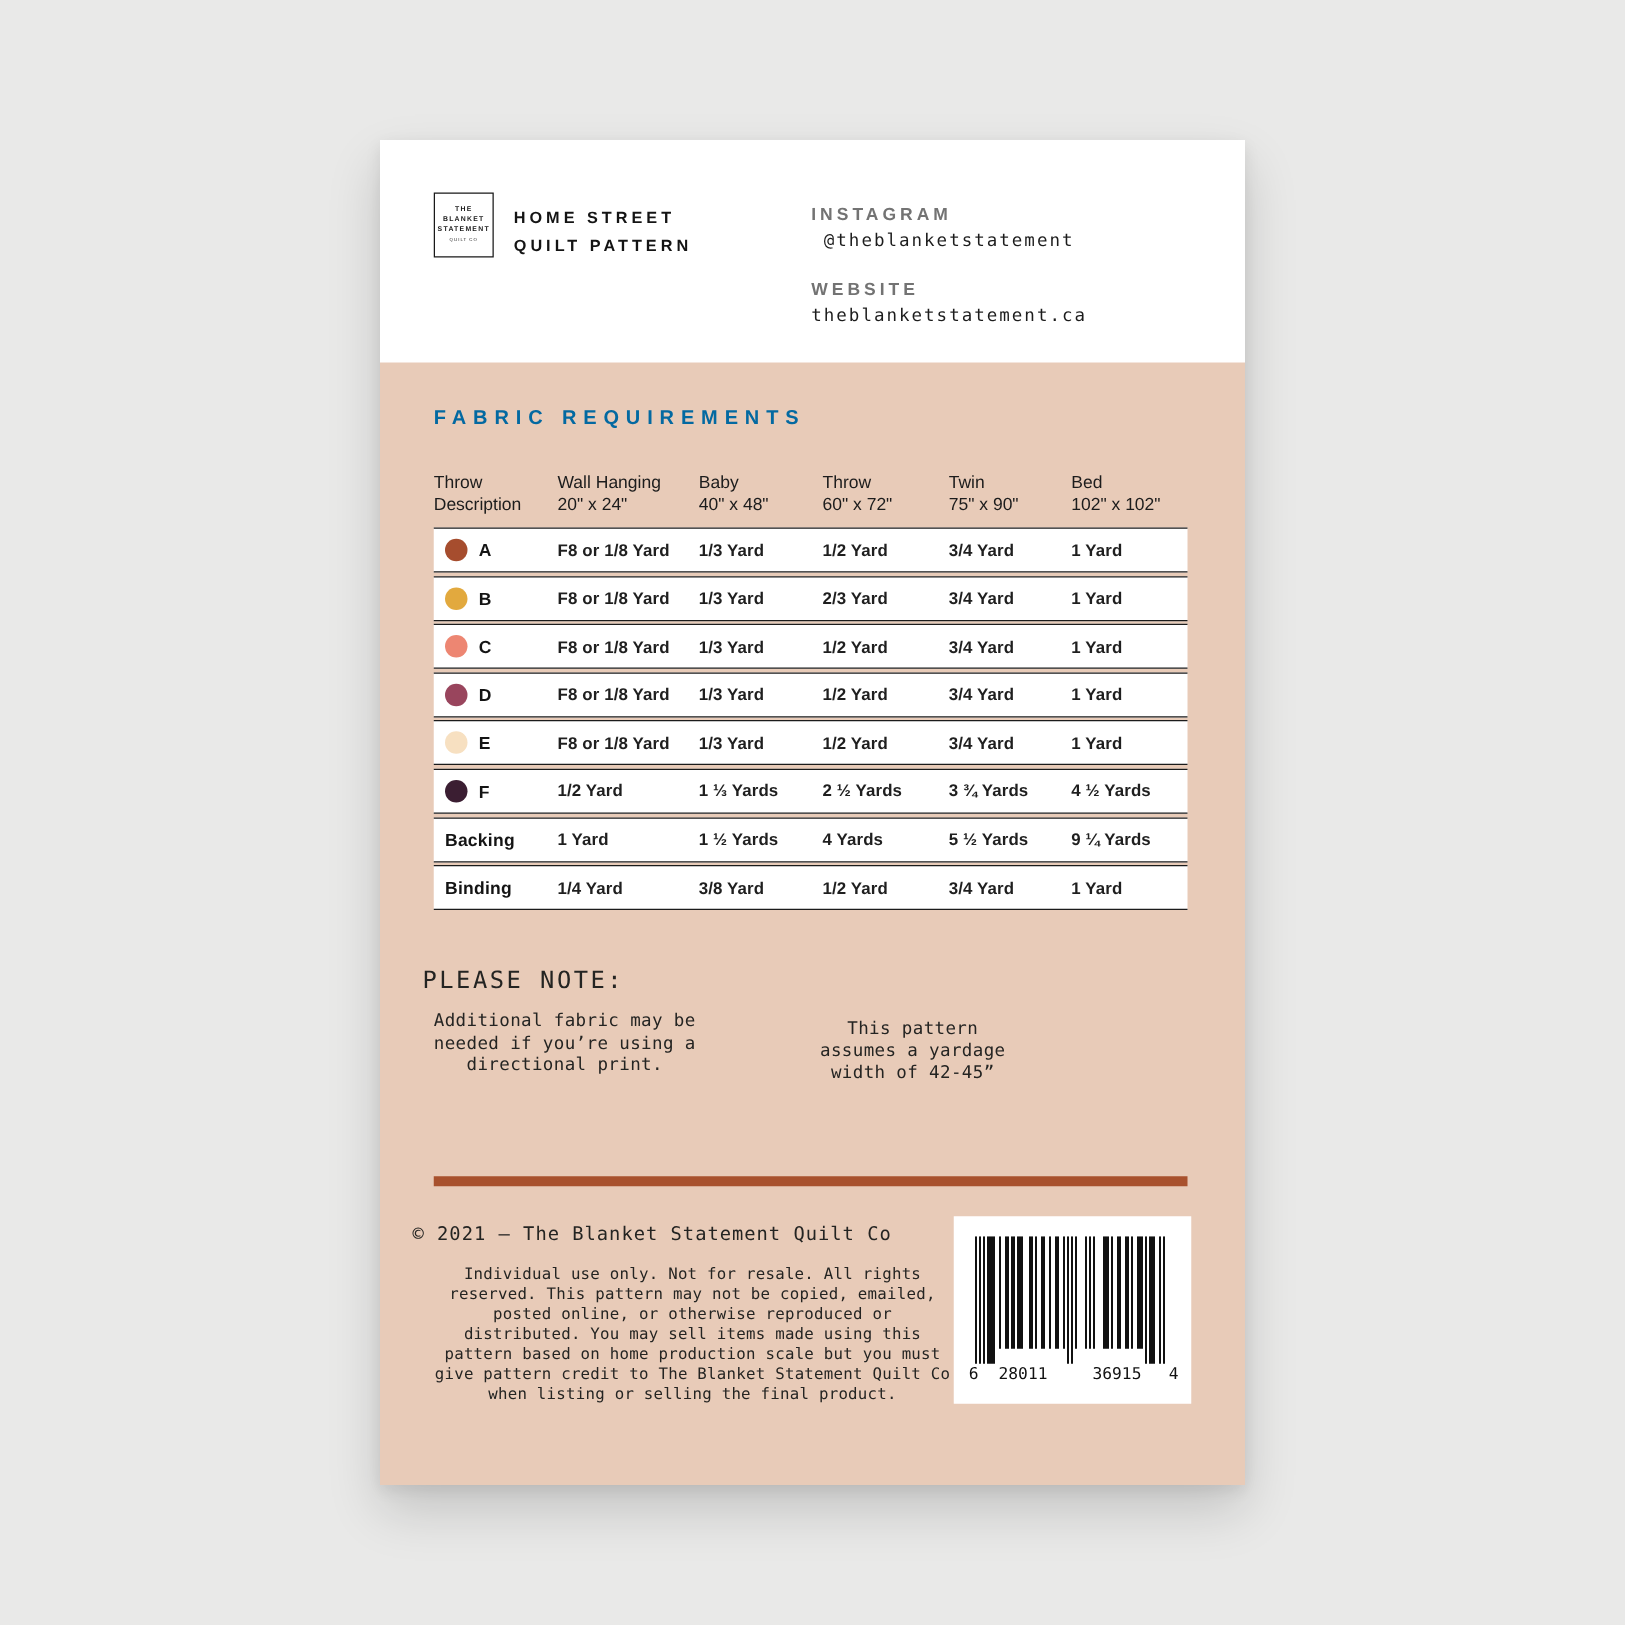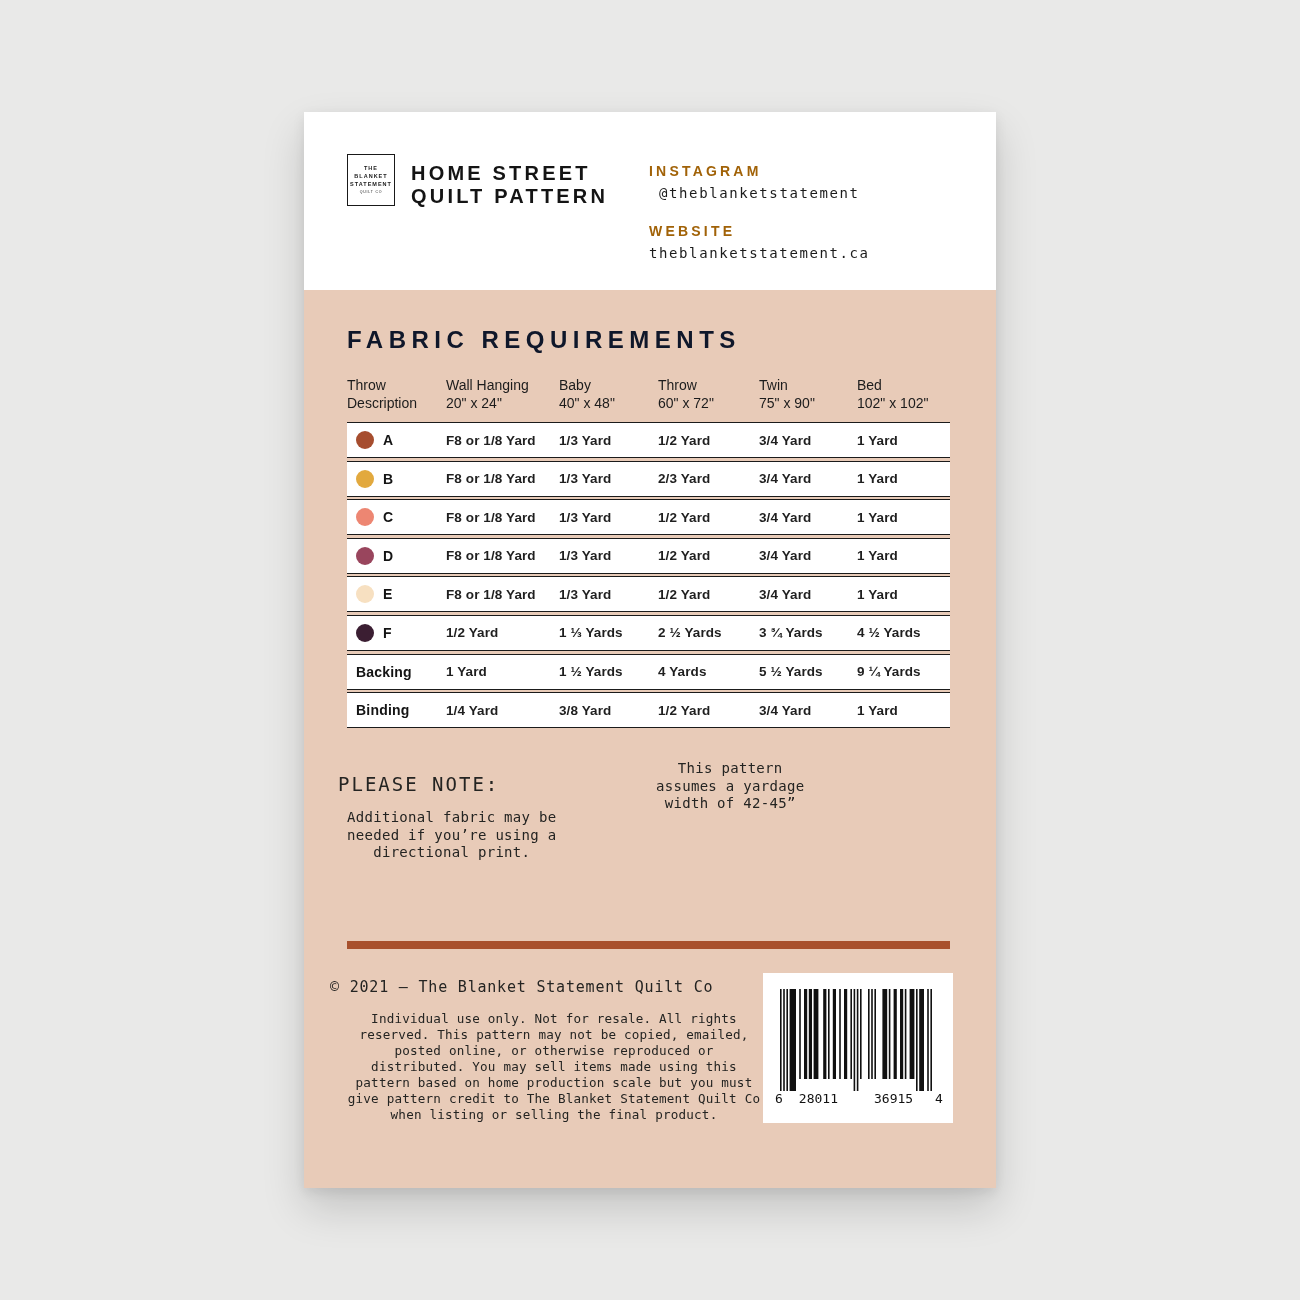--- a/index.html
+++ b/index.html
@@ -21,29 +21,29 @@
   }
   .logo-box{
     position:absolute;left:43px;top:42px;width:46px;height:50px;
     border:1.5px solid #191919;display:flex;flex-direction:column;
     align-items:center;justify-content:center;gap:1px;
   }
   .logo-line{font-size:5.5px;font-weight:bold;letter-spacing:1px;color:#191919;line-height:7px;}
   .logo-sub{font-size:3.5px;letter-spacing:0.8px;color:#191919;line-height:5px;margin-top:1px;}
   .brand-title{position:absolute;left:107px;top:50px;}
   .brand-title div{
-    font-size:20px;font-weight:bold;letter-spacing:3.2px;color:#141414;line-height:23px;
+    font-size:13px;font-weight:bold;letter-spacing:3.2px;color:#141414;line-height:23px;
   }
   .contact{position:absolute;left:345px;top:51px;}
-  .contact-label{font-size:14px;font-weight:bold;letter-spacing:3.2px;color:#a16207;line-height:16px;}
+  .contact-label{font-size:14px;font-weight:bold;letter-spacing:3.2px;color:#737373;line-height:16px;}
   .contact-value{font-size:14px;letter-spacing:1.6px;color:#1c1c1c;line-height:16px;margin-top:6px;}
   .contact-gap{height:22px;}
   .section-title{
     position:absolute;left:43px;top:214px;
-    font-size:24px;font-weight:bold;letter-spacing:5.5px;color:#0f172a;
+    font-size:16px;font-weight:bold;letter-spacing:5.5px;color:#0369a1;
   }
   .table-header{
     position:absolute;left:43px;top:264px;width:603px;
     display:grid;grid-template-columns:99px 113px 99px 101px 98px 1fr;
   }
   .col-h{font-size:14px;color:#1c1c1c;line-height:18px;}
   .table{
     position:absolute;left:43px;top:310px;width:603px;
   }
   .trow{
@@ -59,21 +59,21 @@
   .cell{font-size:13.5px;color:#1f1f1f;letter-spacing:0.1px;font-weight:bold;}
   .note-heading{
     position:absolute;left:34px;top:661px;
     font-size:19px;letter-spacing:2px;color:#242422;
   }
   .note-text{
     position:absolute;left:43px;top:697px;
     font-size:14px;letter-spacing:0.3px;line-height:17.5px;color:#242422;white-space:pre-line;
   }
   .note-side{
-    position:absolute;left:352px;top:648px;
+    position:absolute;left:352px;top:703px;
     font-size:14px;letter-spacing:0.3px;line-height:17.5px;color:#242422;white-space:pre-line;
   }
   .divider{
     position:absolute;left:43px;top:829px;width:603px;height:8px;
   }
   .copyright{
     position:absolute;left:26px;top:866px;
     font-size:15px;letter-spacing:0.8px;color:#242422;
   }
   .legal{

